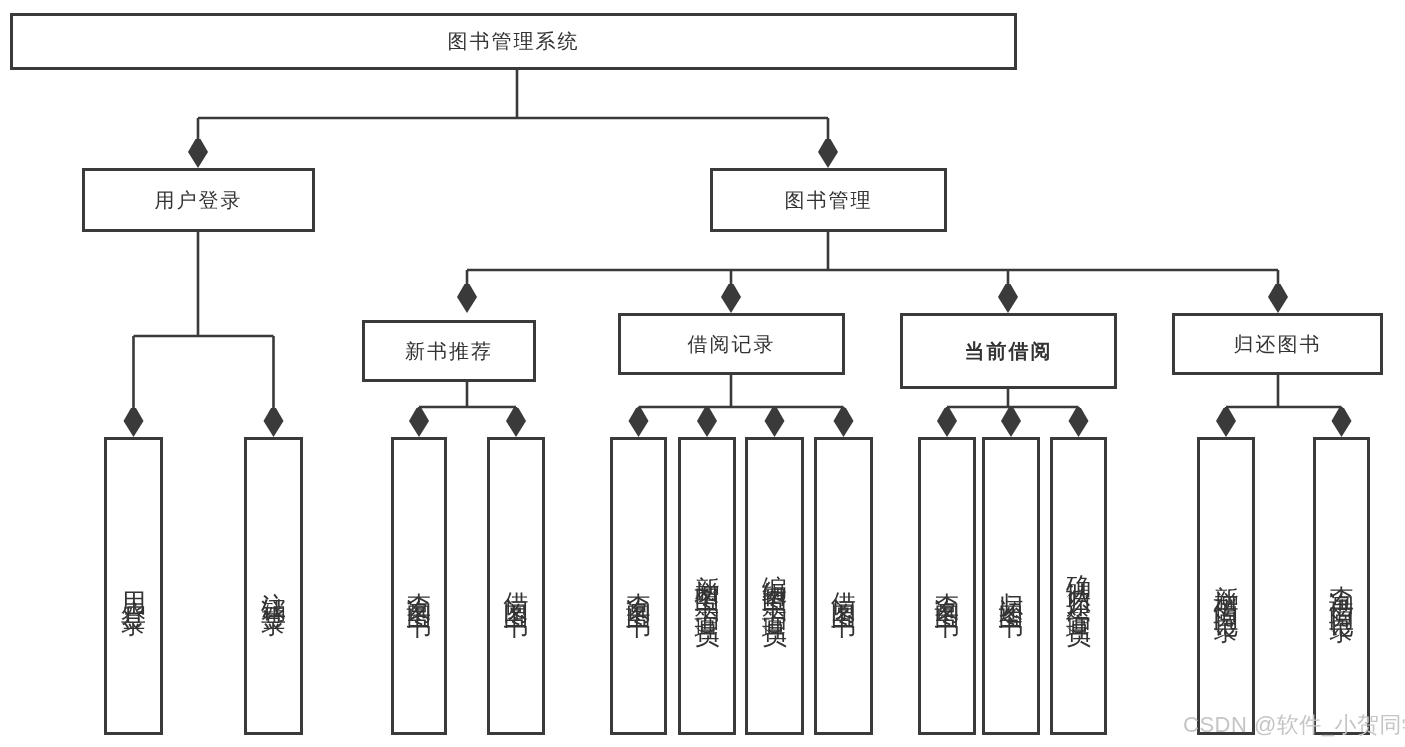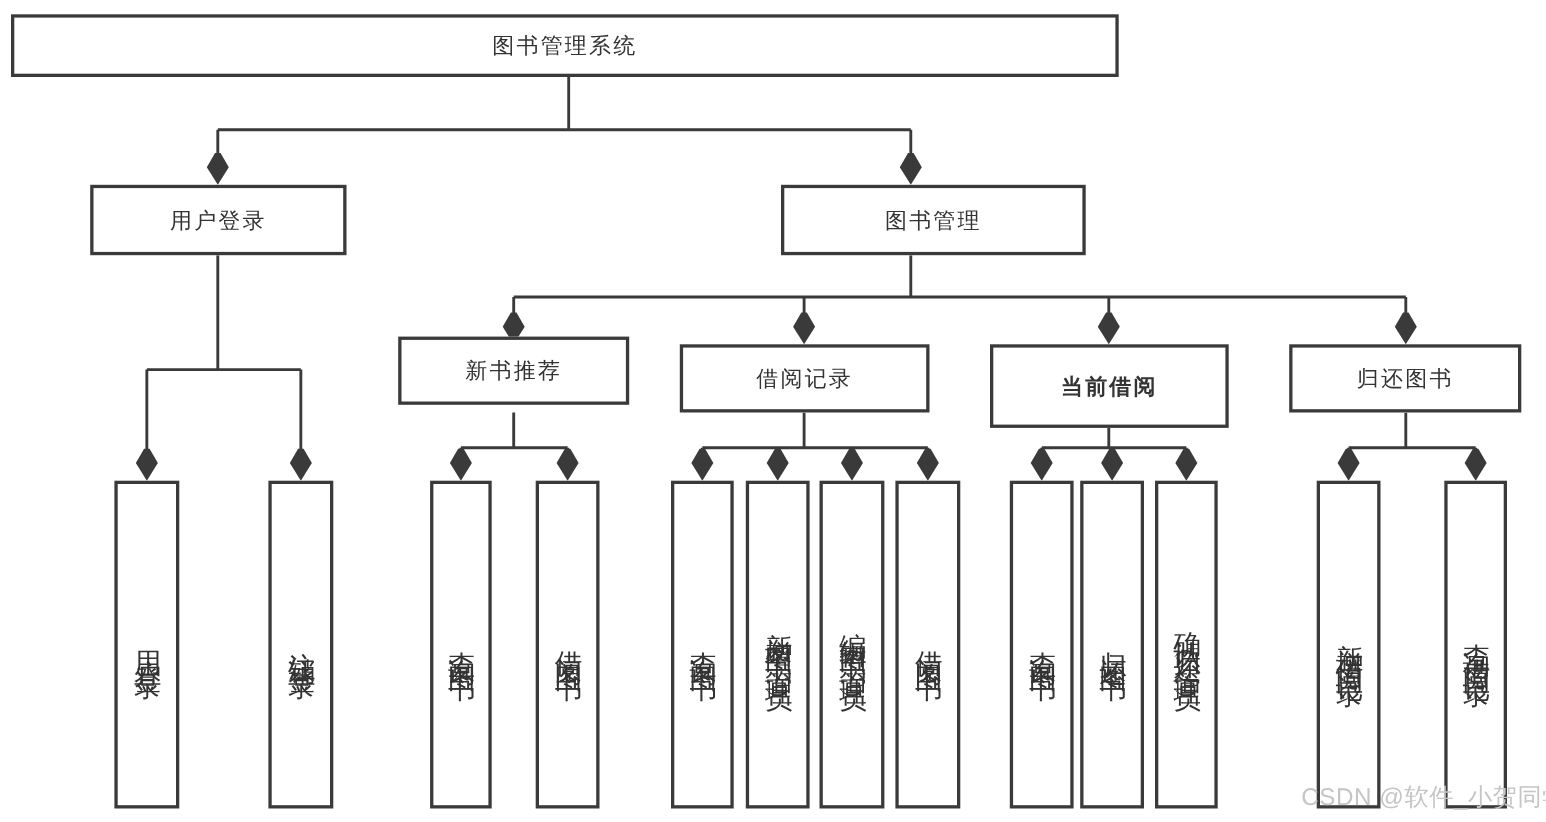--- a/index.html
+++ b/index.html
@@ -58,25 +58,25 @@
     <use href="#arrowhead" transform="translate(1341.5,437)"></use>
   </svg>
 
   <div class="box h-box" style="left:10px;top:13px;width:1007px;height:57px;">
     <span>图书管理系统</span>
   </div>
 
   <div class="box h-box" style="left:82px;top:168px;width:233px;height:64px;">
     <span>用户登录</span>
   </div>
-  <div class="box h-box" style="left:710px;top:168px;width:277px;height:64px;text-align:center;">
+  <div class="box h-box" style="left:710px;top:168px;width:237px;height:64px;text-align:center;">
     <span>图书管理</span>
   </div>
 
-  <div class="box h-box" style="left:362px;top:306px;width:210px;height:62px;">
+  <div class="box h-box" style="left:362px;top:320px;width:174px;height:62px;">
     <span>新书推荐</span>
   </div>
   <div class="box h-box" style="left:618px;top:313px;width:227px;height:62px;">
     <span>借阅记录</span>
   </div>
   <div class="box h-box" style="left:900px;top:313px;width:217px;height:76px;font-weight:bold;">
     <span>当前借阅</span>
   </div>
   <div class="box h-box" style="left:1172px;top:313px;width:211px;height:62px;">
     <span>归还图书</span>

